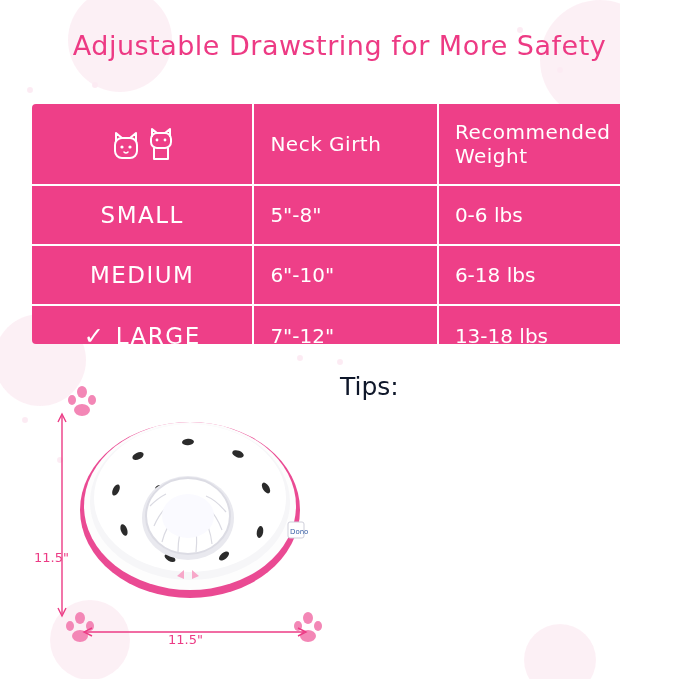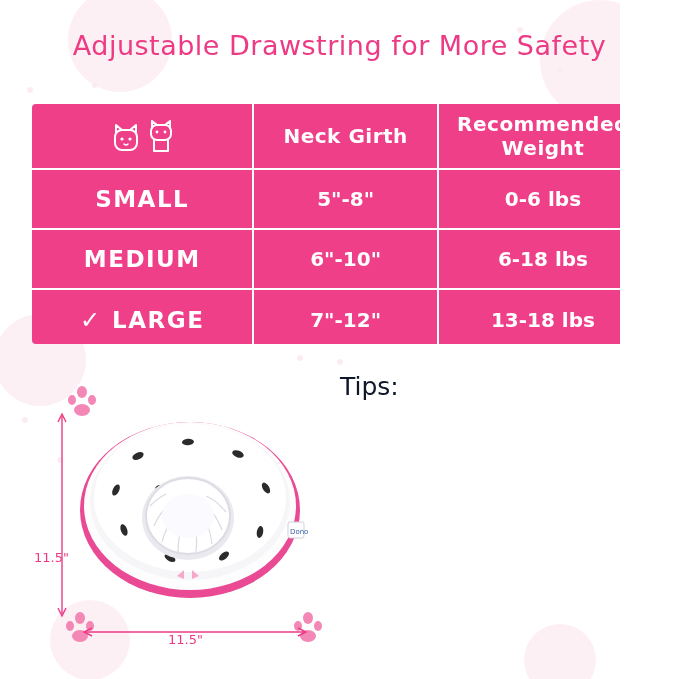--- a/index.html
+++ b/index.html
@@ -42,25 +42,24 @@
     border-radius: 4px;
     padding: 0;
   }
   table.sizing {
     width: 100%; height: 100%;
     border-collapse: collapse;
     color: #ffffff;
   }
   table.sizing td, table.sizing th {
     border: 2px solid #ffffff;
-    text-align: center;
     vertical-align: middle;
-    font-weight: 700;
+    font-weight: 400;
     font-size: 20px;
-    padding: 8px;
+    padding: 16px;
   }
   
   table.sizing tr:first-child td { border-top: none; }
   table.sizing tr:last-child td { border-bottom: none; }
   table.sizing td:first-child { border-left: none; }
   table.sizing td:last-child { border-right: none; }
   .col-size { width: 36%; }
   .col-neck { width: 30%; }
   .col-weight { width: 34%; }
   .hdr { font-size: 19px; letter-spacing: 0.5px; }

